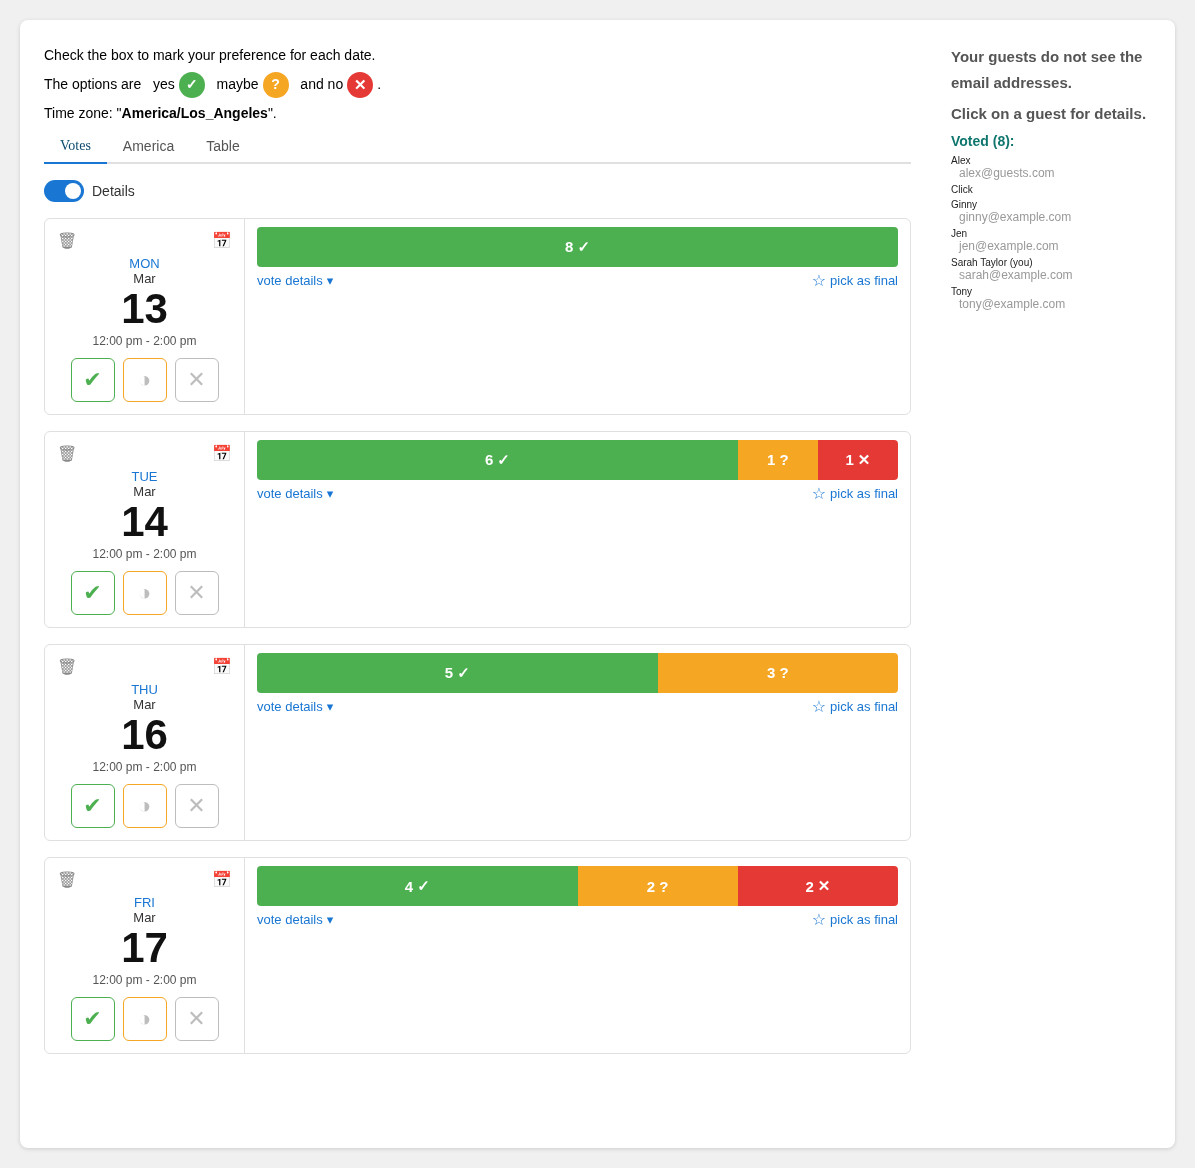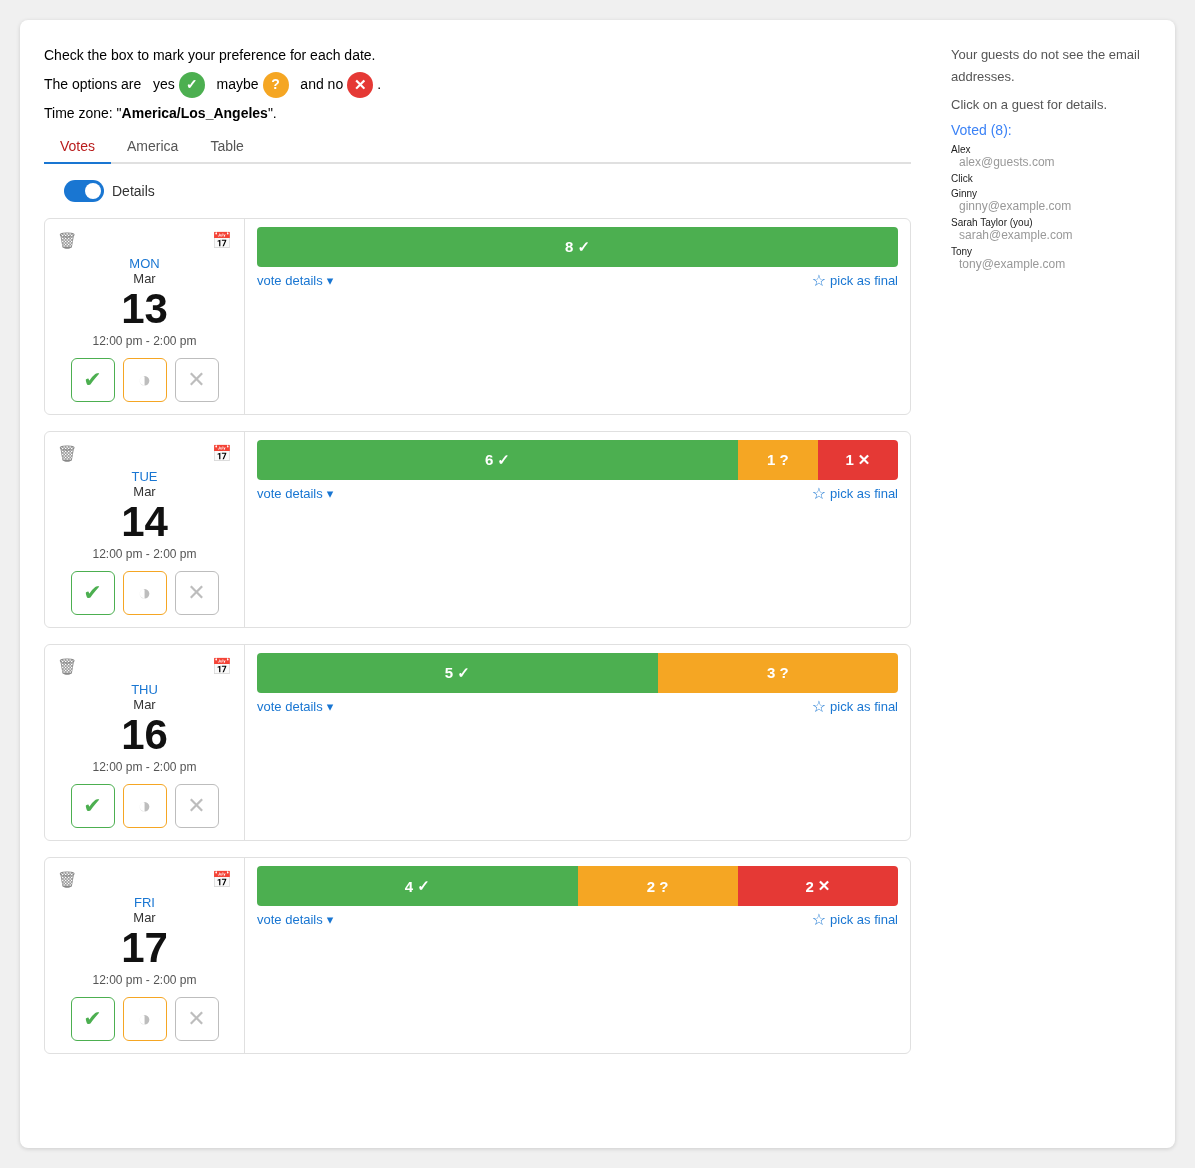--- a/index.html
+++ b/index.html
@@ -95,29 +95,29 @@
     }
     .tab {
       padding: 8px 16px;
       cursor: pointer;
       color: #555;
       font-size: 14px;
       border-bottom: 2px solid transparent;
       margin-bottom: -2px;
     }
     .tab.active {
-      color: #b91c1c;
+      color: #0c4a6e;
       border-bottom: 2px solid #1976d2;
+      font-family: Liberation Serif, serif;
     }
     .details-toggle {
       display: flex;
       align-items: center;
       gap: 8px;
       margin-bottom: 16px;
-      margin-left: 20px;
     }
     .toggle-switch {
       width: 40px;
       height: 22px;
       background: #1976d2;
       border-radius: 11px;
       position: relative;
       cursor: pointer;
     }
     .toggle-switch::after {
@@ -292,29 +292,30 @@
       color: #1976d2;
       font-size: 13px;
       cursor: pointer;
     }
     .star-icon {
       color: #1976d2;
       font-size: 16px;
     }
     
     .sidebar-info {
-      font-size: 13px;
+      font-size: 15px;
       color: #555;
       line-height: 1.7;
       margin-bottom: 6px;
+      font-weight: bold;
     }
     .voted-header {
       font-size: 14px;
-      font-weight: normal;
-      color: #3b82f6;
+      font-weight: bold;
+      color: #0f766e;
       margin-bottom: 6px;
     }
     .guest-item {
       margin-bottom: 4px;
     }
     .guest-name {
       font-size: 10px;
       color: #222;
       cursor: pointer;
     }
@@ -567,20 +568,24 @@
       <div class="guest-email">alex@guests.com</div>
     </div>
     <div class="guest-item">
       <div class="guest-name">Click</div>
     </div>
     <div class="guest-item">
       <div class="guest-name">Ginny</div>
       <div class="guest-email">ginny@example.com</div>
     </div>
     <div class="guest-item">
+      <div class="guest-name">Jen</div>
+      <div class="guest-email">jen@example.com</div>
+    </div>
+    <div class="guest-item">
       <div class="guest-name">Sarah Taylor (you)</div>
       <div class="guest-email">sarah@example.com</div>
     </div>
     <div class="guest-item">
       <div class="guest-name">Tony</div>
       <div class="guest-email">tony@example.com</div>
     </div>
   </div>
 </div>
 

